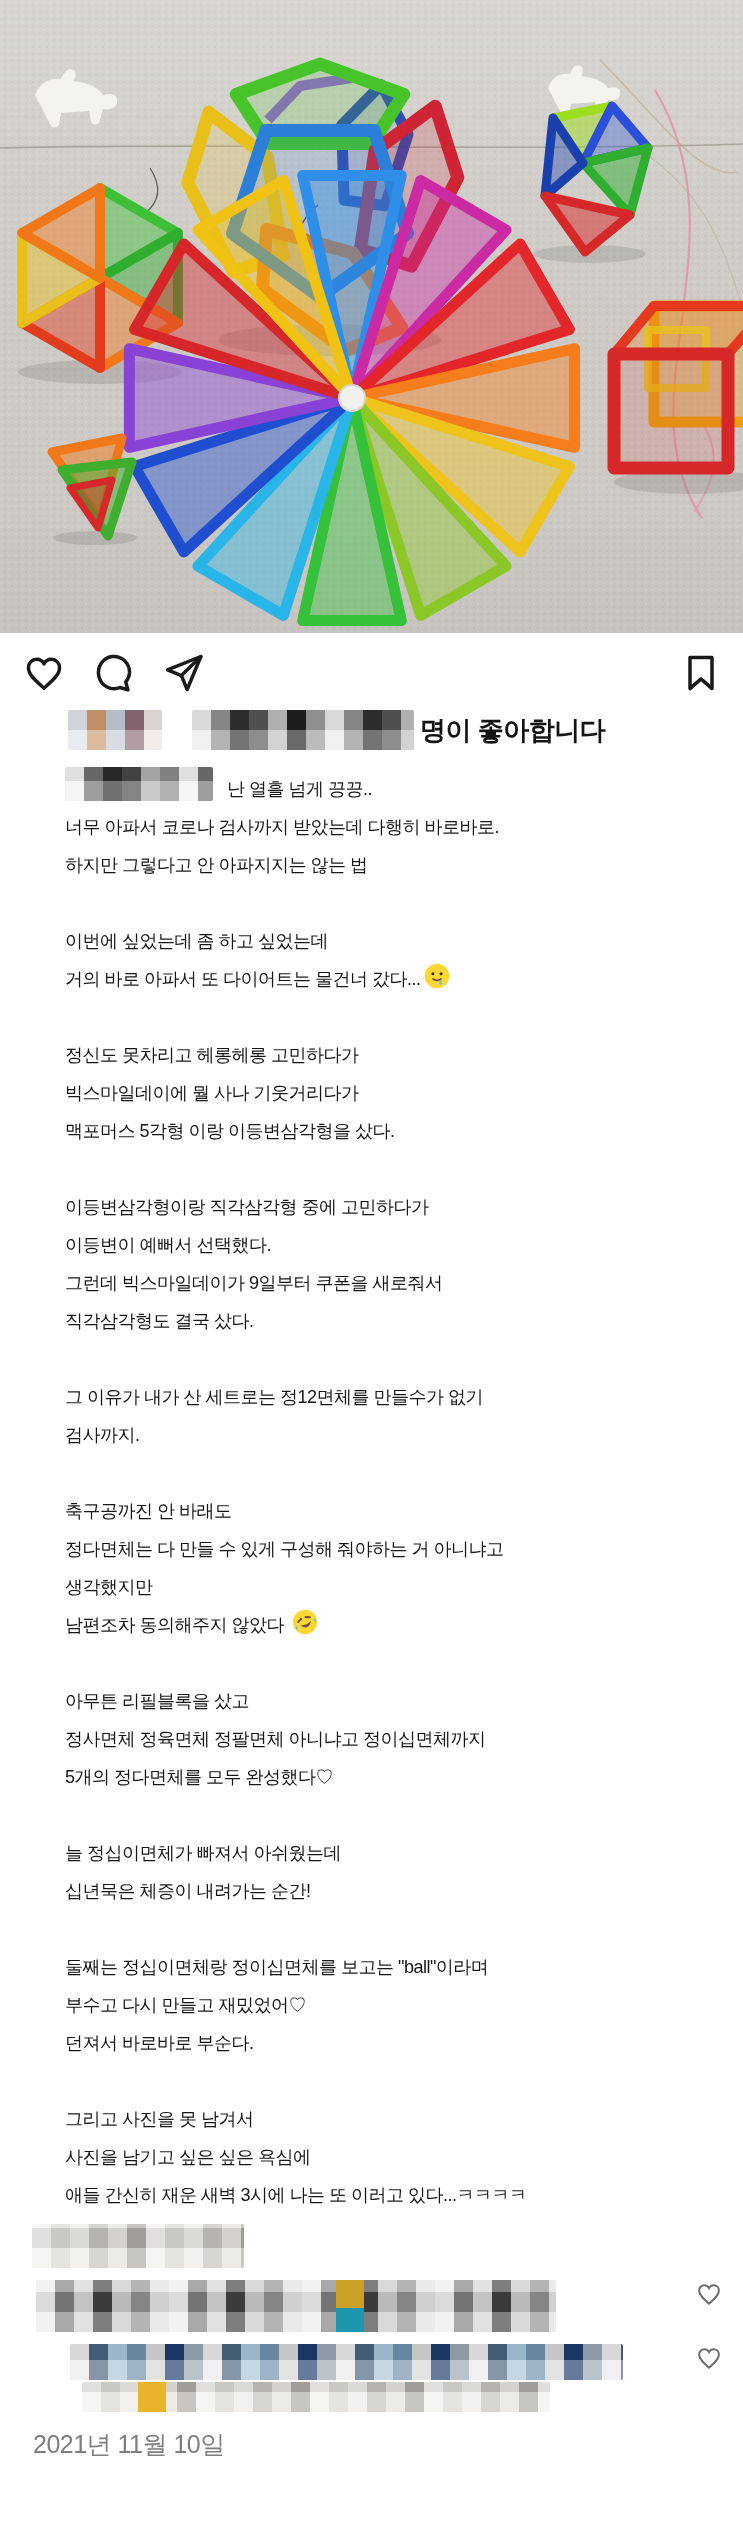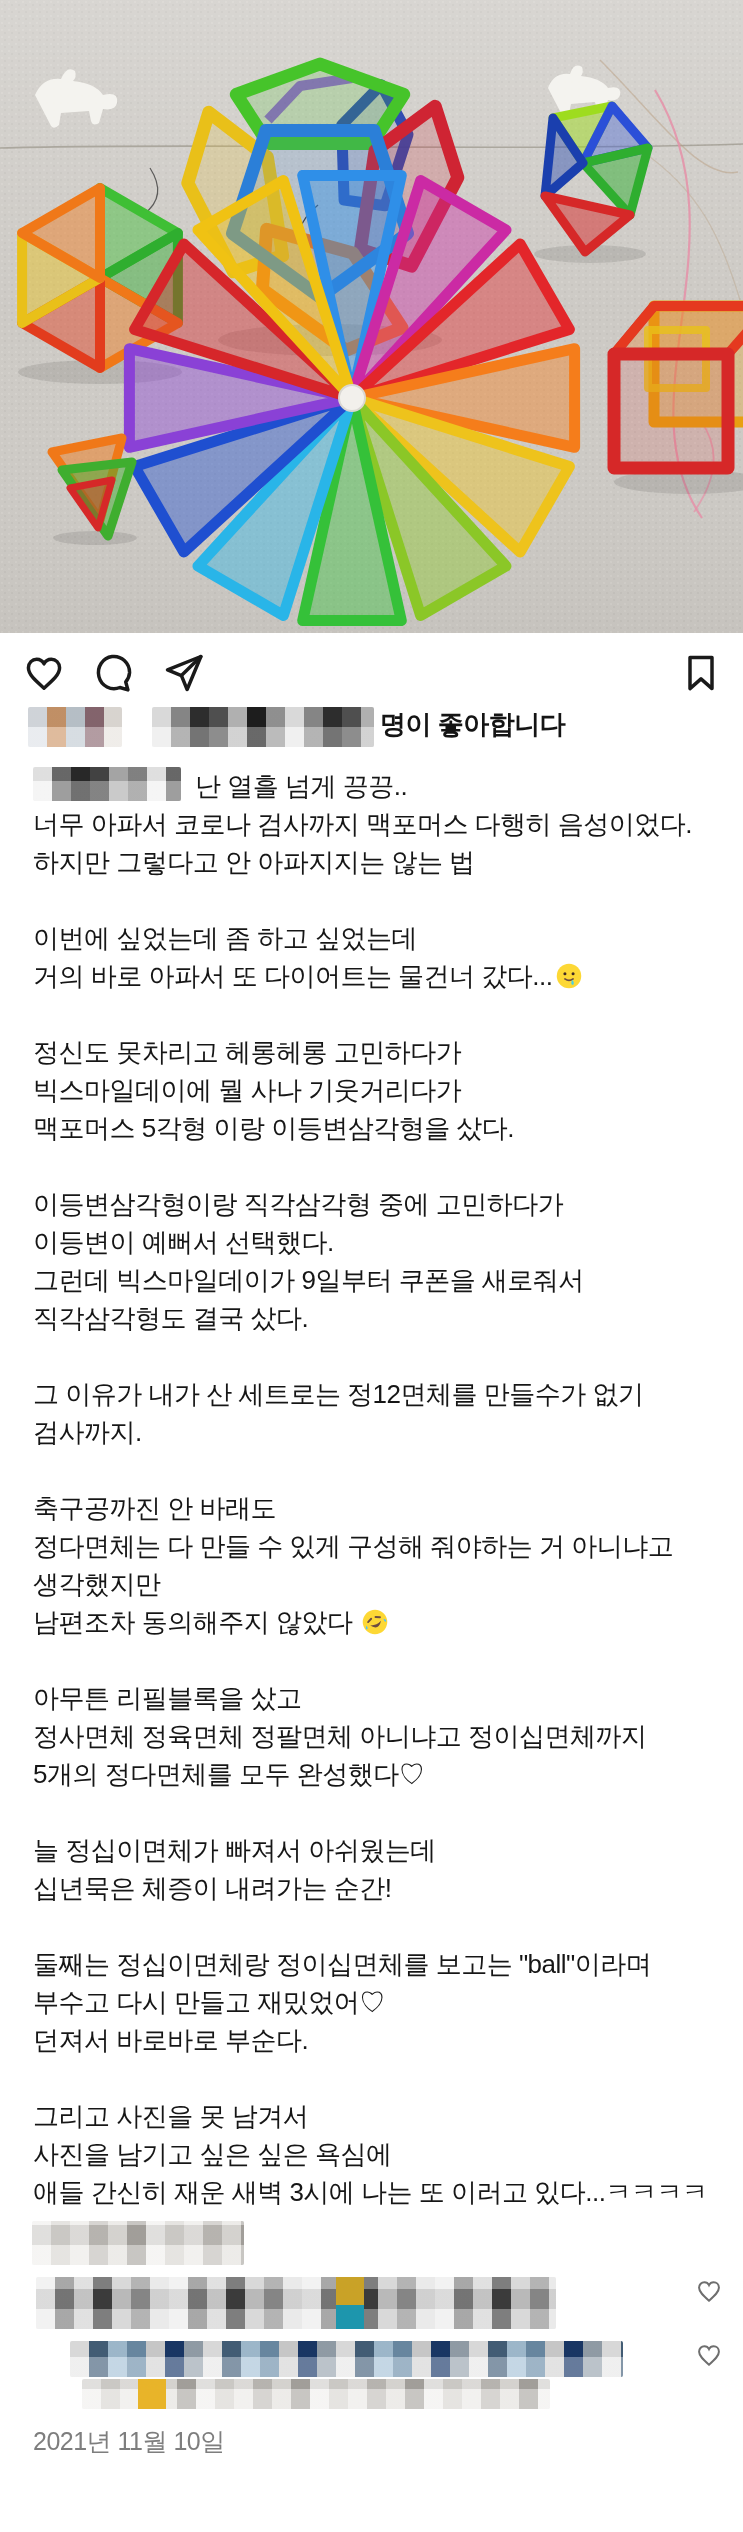--- a/index.html
+++ b/index.html
@@ -24,27 +24,27 @@
        background:repeating-linear-gradient(0deg, rgba(255,255,255,.33) 0 20px, rgba(0,0,0,.07) 20px 40px);}
   .pix-avatar{background-image:repeating-linear-gradient(90deg,#dfe3e8 0 19px,#cf9a6d 19px 38px,#c3ccd4 38px 57px,#8d6b74 57px 76px,#e8e4df 76px 95px,#b9835c 95px 114px);}
   .pix-user{background-image:repeating-linear-gradient(90deg,#e9e9e9 0 19px,#8f8f8f 19px 38px,#303030 38px 57px,#555555 57px 76px,#bdbdbd 76px 95px,#1f1f1f 95px 114px,#9a9a9a 114px 133px);}
   .pix-user2{background-image:repeating-linear-gradient(90deg,#f0f0f0 0 19px,#6f6f6f 19px 38px,#2b2b2b 38px 57px,#474747 57px 76px,#b0b0b0 76px 95px,#8a8a8a 95px 114px);}
   .pix-light{background-image:repeating-linear-gradient(90deg,#f1f0ee 0 19px,#d9d7d3 19px 38px,#eceae7 38px 57px,#c4c1bc 57px 76px,#e4e2de 76px 95px,#adaaa5 95px 114px);}
   .pix-mid{background-image:repeating-linear-gradient(90deg,#ececec 0 19px,#7d7d7d 19px 38px,#d2d2d2 38px 57px,#3f3f3f 57px 76px,#c7c7c7 76px 95px,#8f8f8f 95px 114px,#e0e0e0 114px 133px);}
   .pix-blue{background-image:repeating-linear-gradient(90deg,#e8e8e8 0 19px,#47637d 19px 38px,#a8c4d8 38px 57px,#6f90ab 57px 76px,#d5d5d5 76px 95px,#1b3a6b 95px 114px,#9aa6b0 114px 133px);}
   .px{position:absolute;z-index:2;}
 
   
-  .likes-row{display:flex;align-items:flex-start;padding:4px 20px 0 28px;height:46px;}
+  .likes-row{display:flex;align-items:center;padding:4px 20px 0 28px;height:46px;margin-left:40px;}
   .likes-row .pix-avatar{width:94px;height:40px;margin-right:30px;}
   .likes-row .pix-user{width:222px;height:40px;margin-right:6px;}
   .likes-text{font-size:26px;font-weight:600;color:#141414;letter-spacing:-0.5px;}
 
   
-  .caption{padding:14px 26px 0 33px;font-size:26px;line-height:38px;color:#161616;letter-spacing:-0.5px;}
+  .caption{padding:14px 26px 0 33px;font-size:18px;line-height:38px;color:#161616;letter-spacing:-0.5px;margin-left:32px;}
   .cap-line{min-height:38px;white-space:nowrap;}
   .cap-line.first .pix-user2{width:148px;height:34px;margin-right:14px;vertical-align:-6px;}
   .em{width:28px;height:28px;vertical-align:-5px;display:inline-block;margin-left:2px;}
 
   
   .comments{padding:10px 20px 0 30px;}
   .c0{width:212px;height:44px;display:block;margin-left:2px;}
   .c-row{display:flex;align-items:flex-start;margin-top:12px;}
   .c1{width:520px;height:52px;margin-left:6px;}
   .c-col{display:flex;flex-direction:column;}
@@ -184,21 +184,21 @@
     <span class="pix pix-avatar"></span>
     <span class="pix pix-user"></span>
     <span class="likes-text">명이 좋아합니다</span>
   </div>
 
   <div class="caption">
     <div class="cap-line first">
       <span class="pix pix-user2"></span><span>난 열흘 넘게 끙끙..</span>
     </div>
     <div id="caption-lines">
-        <div class="cap-line">너무 아파서 코로나 검사까지 맥포머스 다행히 음성이었다.</div>
+        <div class="cap-line">너무 아파서 코로나 검사까지 받았는데 다행히 바로바로.</div>
         <div class="cap-line">하지만 그렇다고 안 아파지지는 않는 법</div>
         <div class="cap-line">&nbsp;</div>
         <div class="cap-line">이번에 싶었는데 좀 하고 싶었는데</div>
         <div class="cap-line">거의 바로 아파서 또 다이어트는 물건너 갔다...<svg class="em" viewBox="0 0 24 24">
             <circle cx="12" cy="12" r="10.5" fill="#fdd835"></circle>
             <circle cx="8.5" cy="10" r="1.3" fill="#3e2723"></circle>
             <circle cx="15.5" cy="10" r="1.3" fill="#3e2723"></circle>
             <path d="M8.5 14.5 q3.5 2.6 7 0" stroke="#6d4c41" stroke-width="1.5" fill="none" stroke-linecap="round"></path>
             <path d="M14.8 15.2 q2.4 2.8 .6 4.6 q-2.6 -.6 -.6 -4.6Z" fill="#4dd0e1"></path>
           </svg></div>

